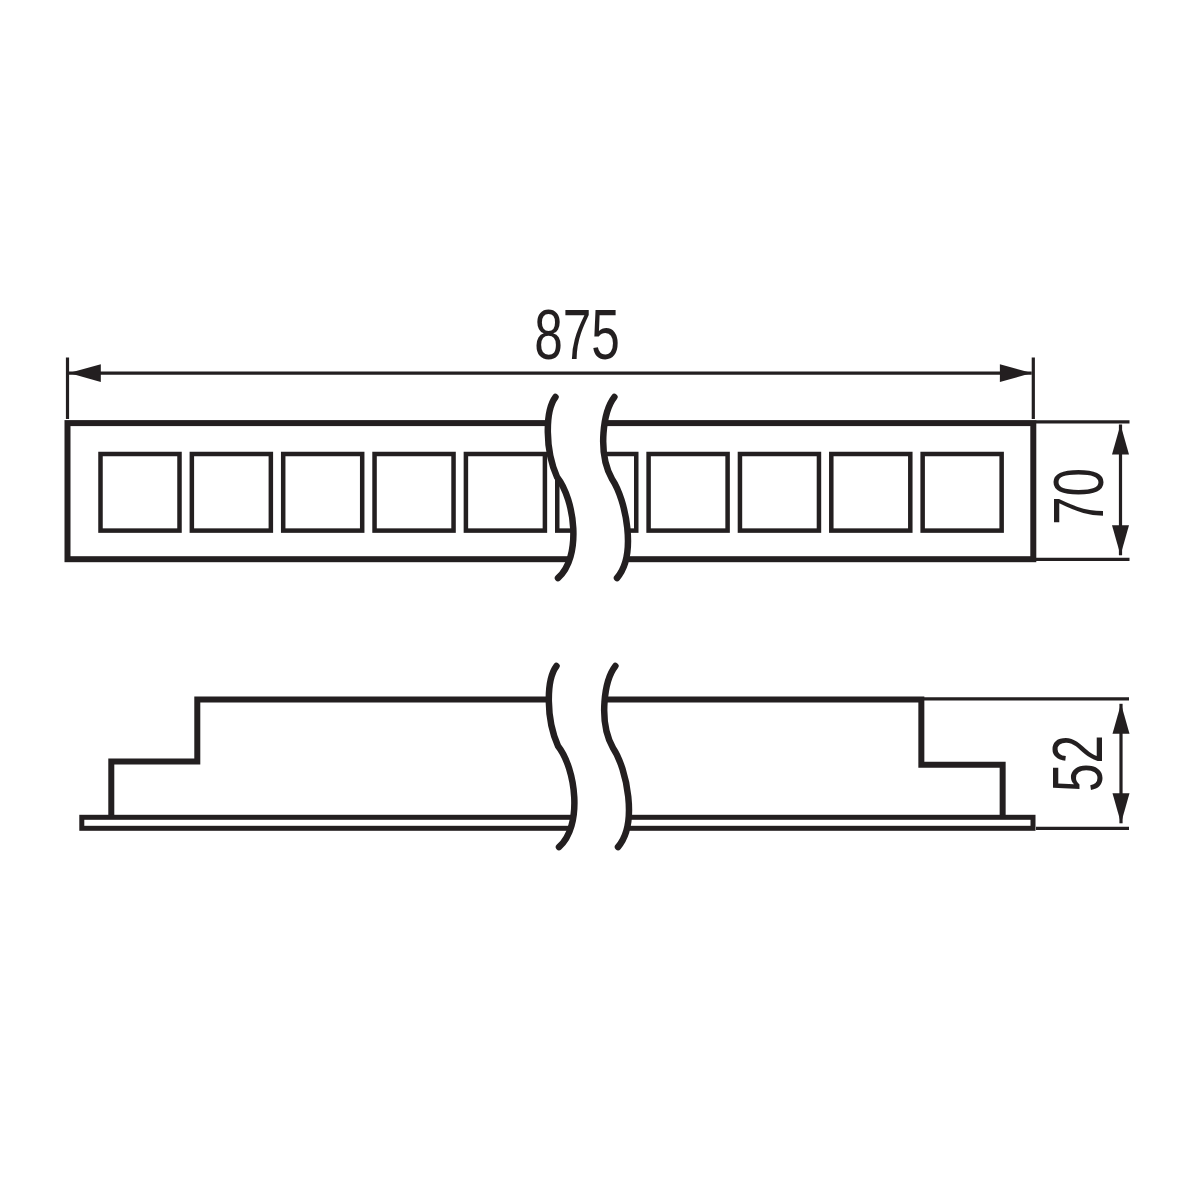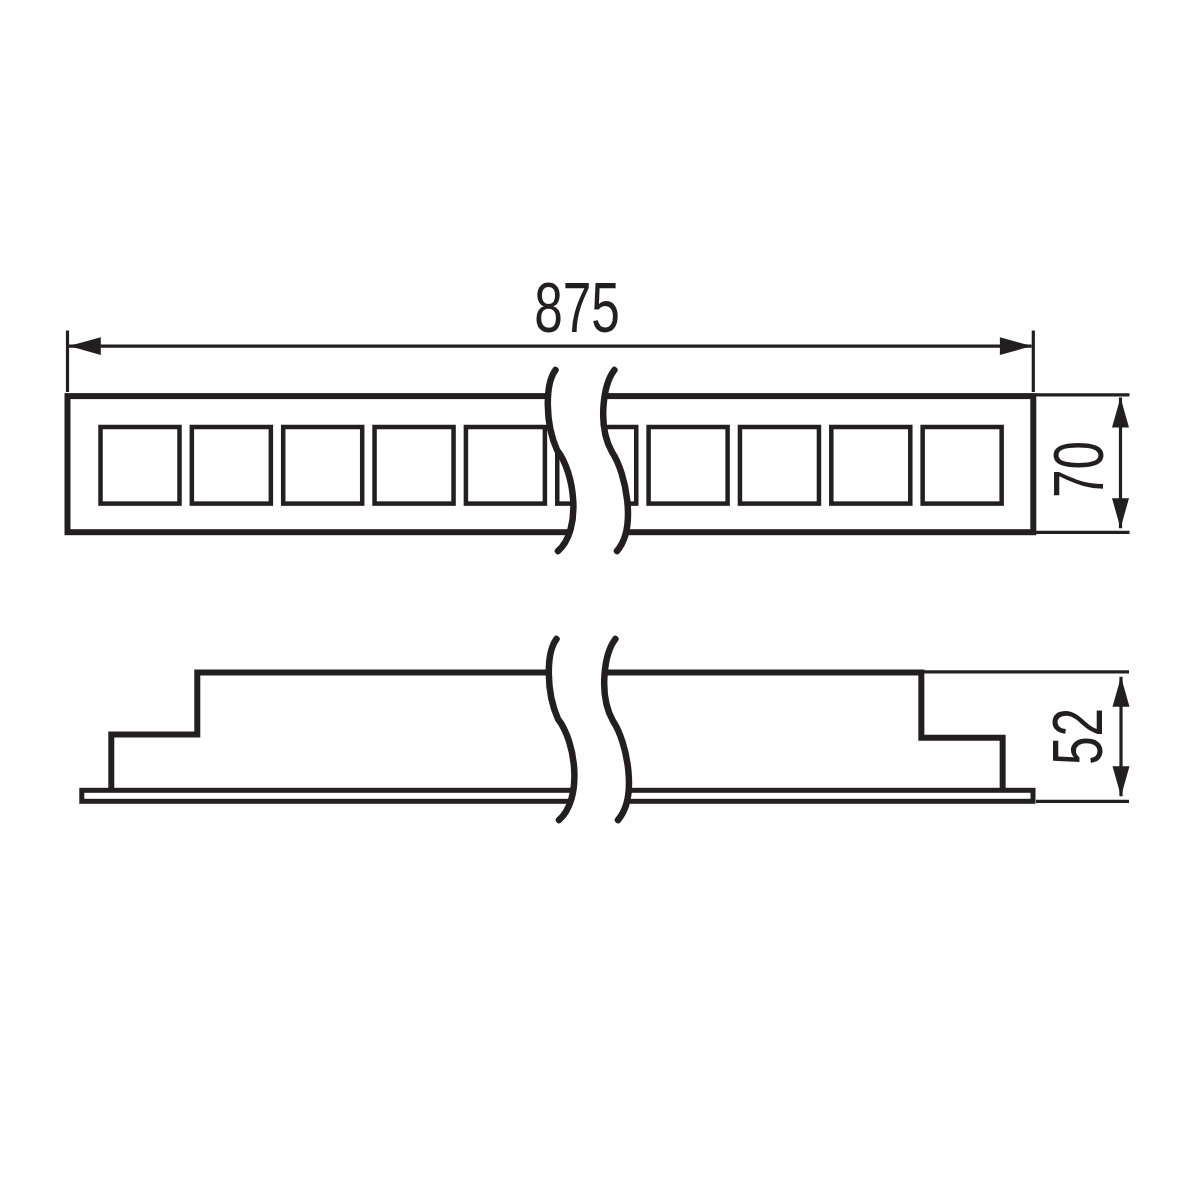--- a/index.html
+++ b/index.html
@@ -1,16 +1,16 @@
 <!DOCTYPE html>
 <html><head>
 <meta charset="utf-8">
 <style>
   html,body{margin:0;padding:0;background:#ffffff;}
-  .wrap{width:1200px;height:892px;position:relative;background:#ffffff;}
+  .wrap{width:1200px;height:892px;position:relative;background:#ffffff;margin-top:27px;}
   text{font-family:"Liberation Sans", sans-serif;fill:#231f20;}
 </style>
 </head>
 <body>
 <div class="wrap">
 <svg width="1200" height="1200" viewBox="0 0 1200 1200">
 
   <rect x="0" y="0" width="1200" height="1200" fill="#ffffff"></rect>
 
   <rect x="67.5" y="396.1" width="965.8" height="136.1" fill="none" stroke="#231f20" stroke-width="6"></rect>

